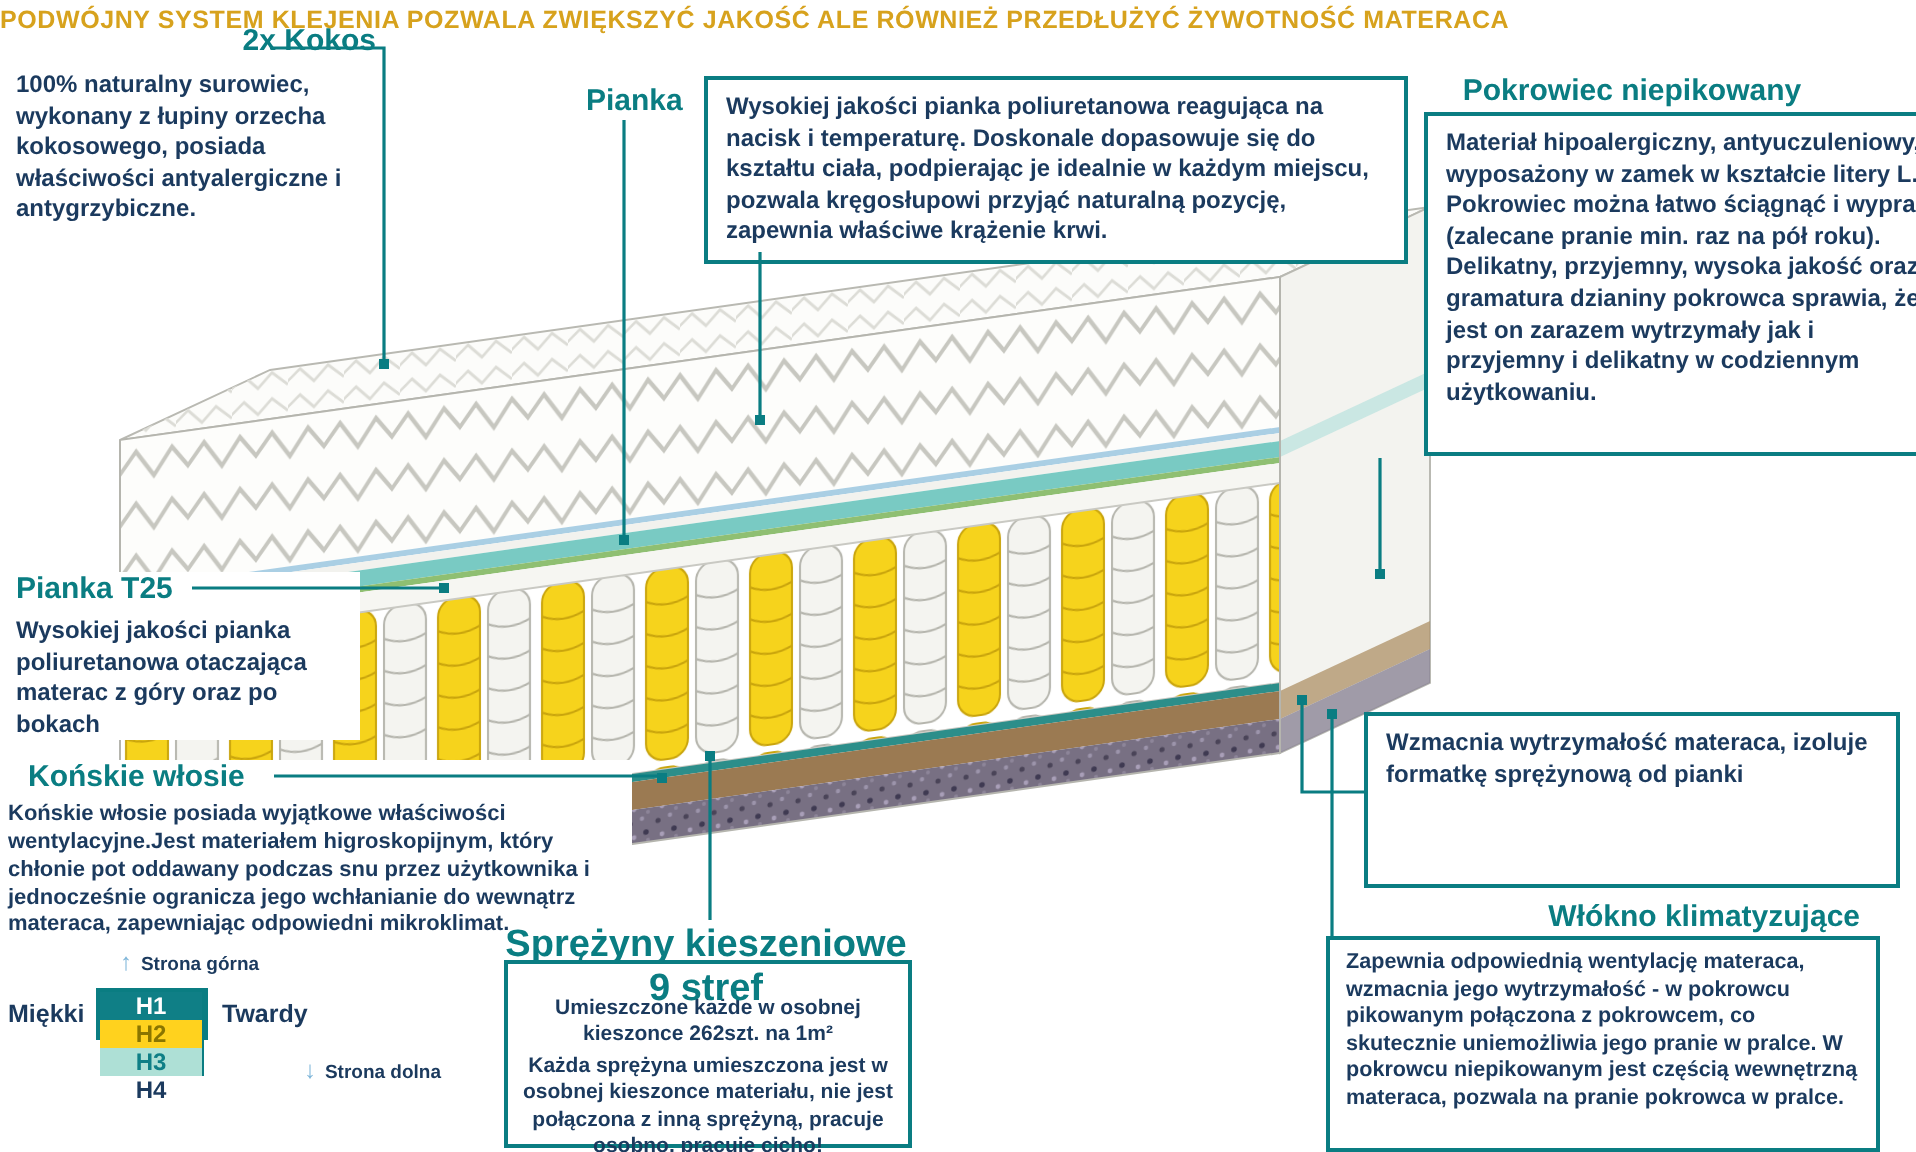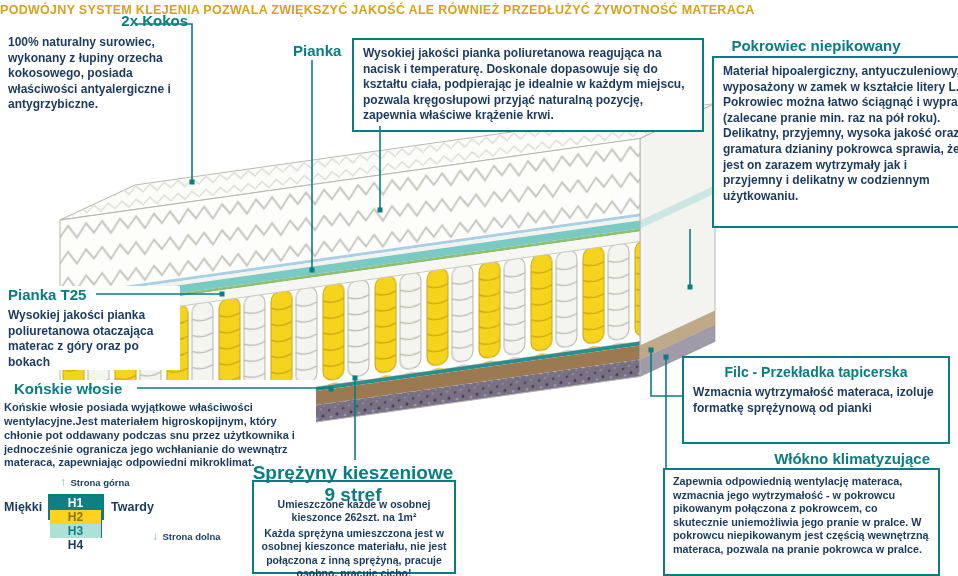--- a/index.html
+++ b/index.html
@@ -168,21 +168,20 @@
     </div>
   </div>
 
   <div class="h floating-h sprezyny-h">Sprężyny kieszeniowe 9 stref</div>
   <div class="box sprezyny">
     <div class="t">Umieszczone każde w osobnej kieszonce 262szt. na 1m²</div>
     <div class="t">Każda sprężyna umieszczona jest w osobnej kieszonce materiału, nie jest połączona z inną sprężyną, pracuje osobno, pracuje cicho!</div>
   </div>
 
   <div class="box filc">
-    <span class="h">Filc - Przekładka tapicerska</span>
     <div class="t">Wzmacnia wytrzymałość materaca, izoluje formatkę sprężynową od pianki</div>
   </div>
 
   <div class="h floating-h wlokno-h">Włókno klimatyzujące</div>
   <div class="box wlokno">
     <div class="t">Zapewnia odpowiednią wentylację materaca, wzmacnia jego wytrzymałość - w pokrowcu pikowanym połączona z pokrowcem, co skutecznie uniemożliwia jego pranie w pralce. W pokrowcu niepikowanym jest częścią wewnętrzną materaca, pozwala na pranie pokrowca w pralce.</div>
   </div>
 
   <svg class="callouts" width="958" height="576" viewBox="0 0 958 576">
     <path class="callout" d="M135,24 H192 V182"></path>

